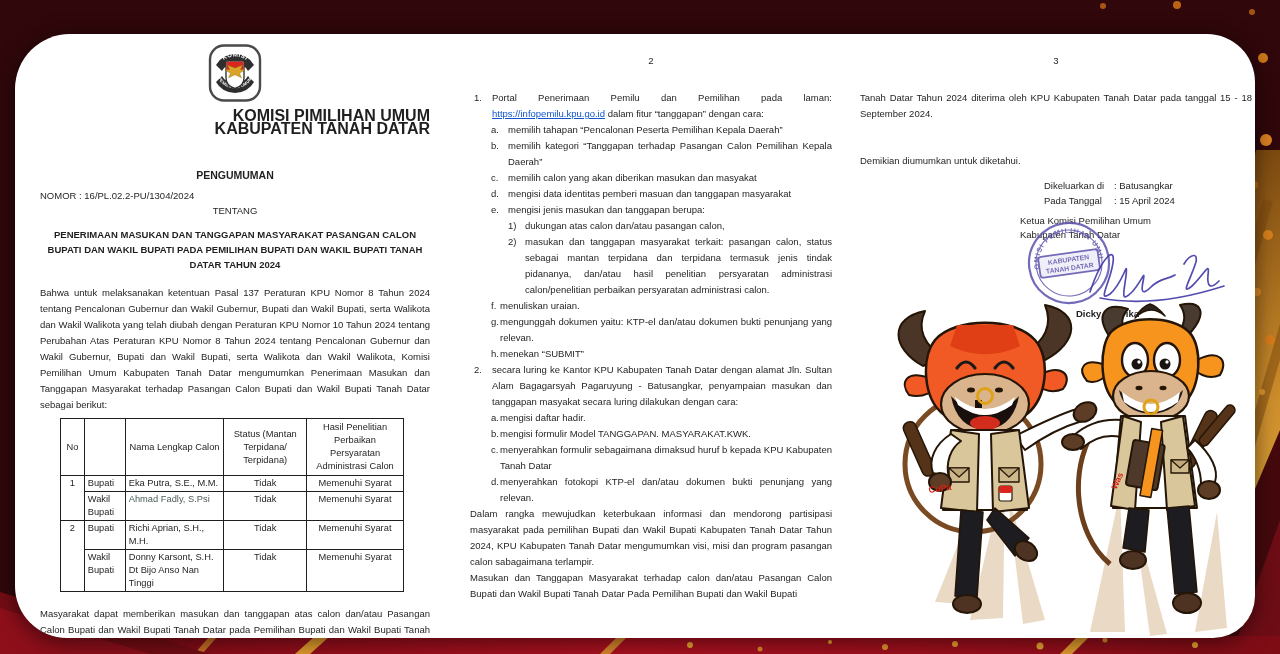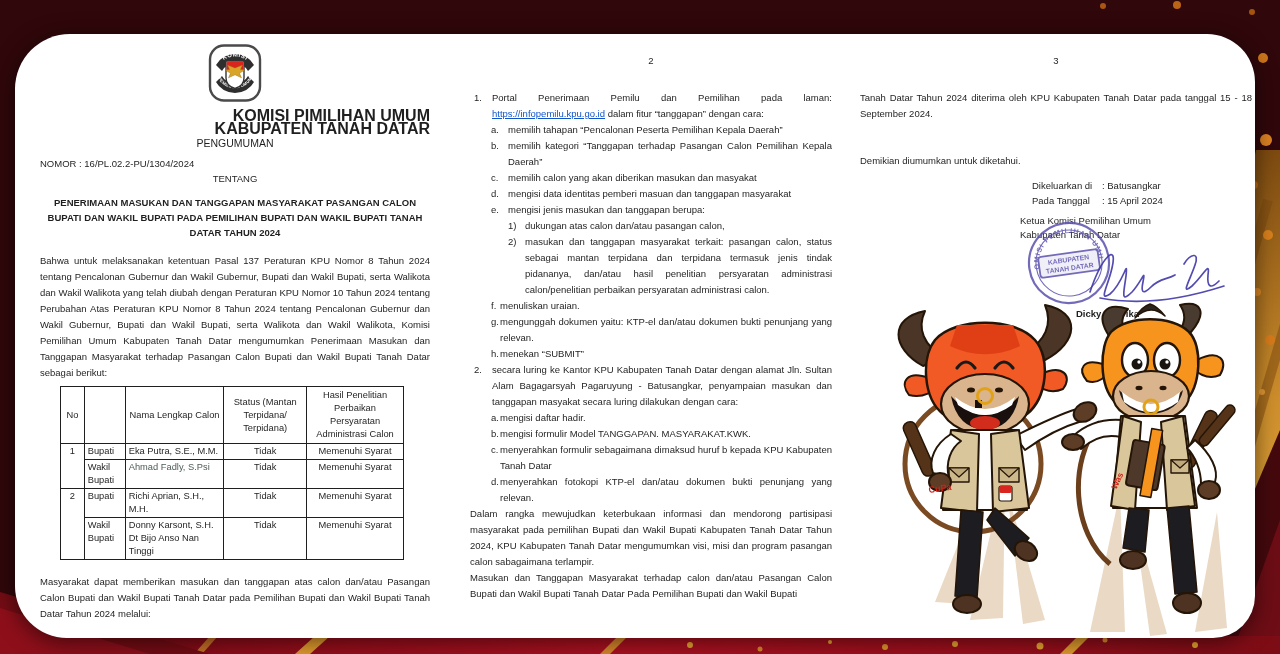--- a/index.html
+++ b/index.html
@@ -12,21 +12,21 @@
     position:absolute;left:15px;top:34px;width:1240px;height:604px;
     background:#ffffff;border-radius:55px 48px 42px 52px;
     box-shadow:0 4px 22px rgba(0,0,0,.55);overflow:hidden;z-index:1;
   }
   .page{position:absolute;color:#1f1f1f;font-size:9.5px;line-height:16px;}
   .center{text-align:center;}
   .jt{text-align:justify;}
   .pagenum{text-align:center;font-size:9.5px;line-height:14px;margin-bottom:22px;}
   
   .org{font-size:16px;line-height:12.5px;font-weight:bold;text-align:right;margin-top:3px;}
-  .h-peng{font-size:10.5px;font-weight:normal;text-align:center;}
+  .h-peng{font-size:10.5px;font-weight:bold;text-align:center;margin-top:32px;}
   .h-nomor{font-size:9.5px;margin-top:5px;line-height:15px;}
   .h-tentang{font-size:9.5px;text-align:center;line-height:15px;}
   .h-title{font-size:9.5px;font-weight:bold;text-align:center;line-height:15px;margin-top:9px;padding:0 6px;}
   .p1para{margin-top:13px;}
   table.cand{border-collapse:collapse;margin:5px 0 0 20px;width:344px;font-size:9.3px;line-height:13px;}
   table.cand td{border:1px solid #1f1f1f;padding:1px 3px;vertical-align:top;}
   td.c-no{width:18px;text-align:center;}
   td.c-pos{width:36px;margin-left:24px;}
   td.c-name{width:106px;}
   td.c-status{width:84px;text-align:center;}
@@ -37,21 +37,21 @@
   .li{position:relative;text-align:justify;line-height:16px;}
   .li .mk{position:absolute;top:0;}
   .ind1{padding-left:22px;} .ind1>.mk{left:4px;}
   .ind2{padding-left:38px;} .ind2>.mk{left:21px;}
   .ind2b{padding-left:30px;} .ind2b>.mk{left:21px;}
   .ind3{padding-left:55px;} .ind3>.mk{left:38px;}
   a.doclink{color:#1155cc;text-decoration:underline;cursor:pointer;}
   
   .sign-block{position:absolute;left:160px;top:124px;width:212px;font-size:9.5px;line-height:15px;}
   .sb-row{display:flex;padding-left:12px;}
-  .sb-label{width:70px;flex:none;}
+  .sb-label{width:70px;flex:none;margin-left:12px;}
   .sb-titles{margin-top:6px;line-height:14px;}
   .stamp-area{position:relative;height:105px;}
   .stamp-svg{position:absolute;left:6px;top:-22px;opacity:.85;}
   .sig-svg{position:absolute;left:52px;top:-8px;}
   .signer-name{position:absolute;left:56px;top:64px;font-weight:bold;}
   .mascots{position:absolute;left:880px;top:268px;}
 </style>
 </head>
 <body>
 

